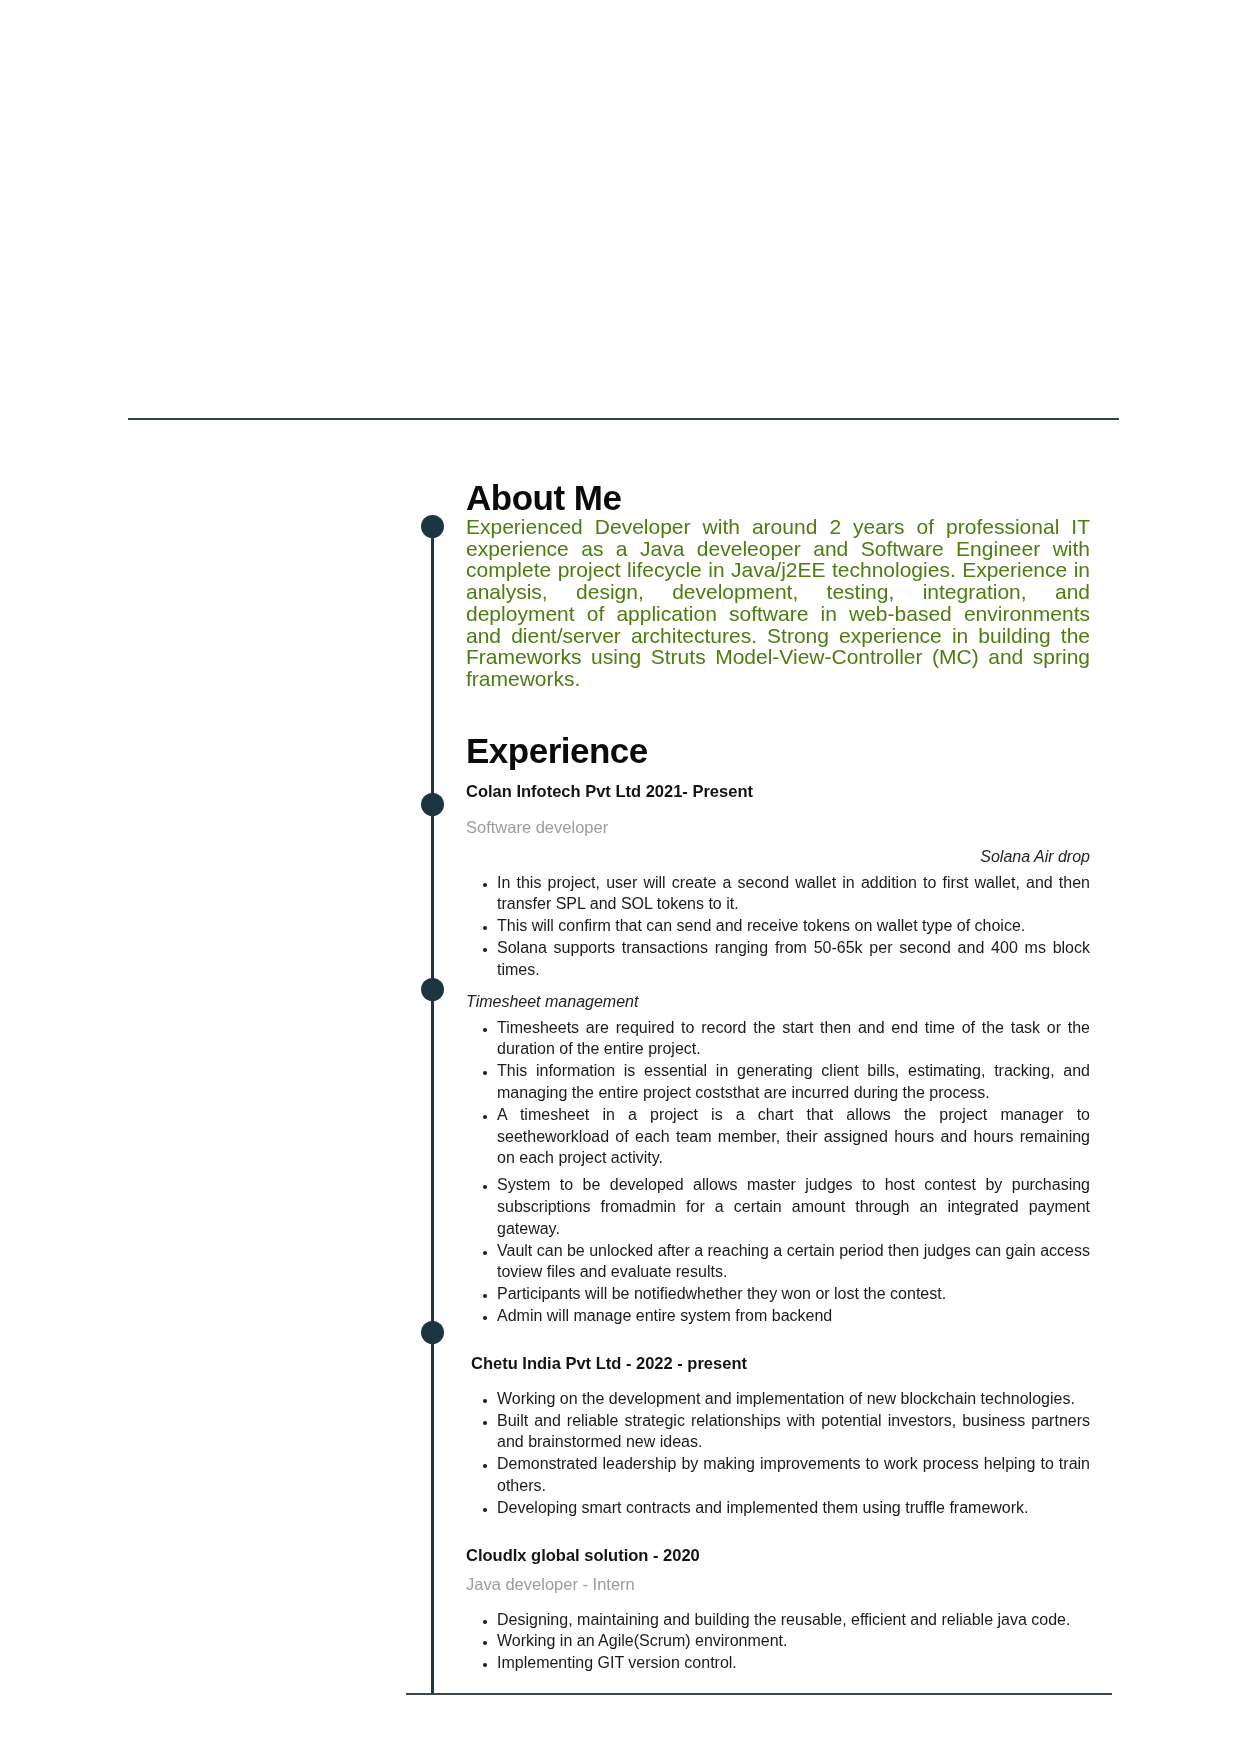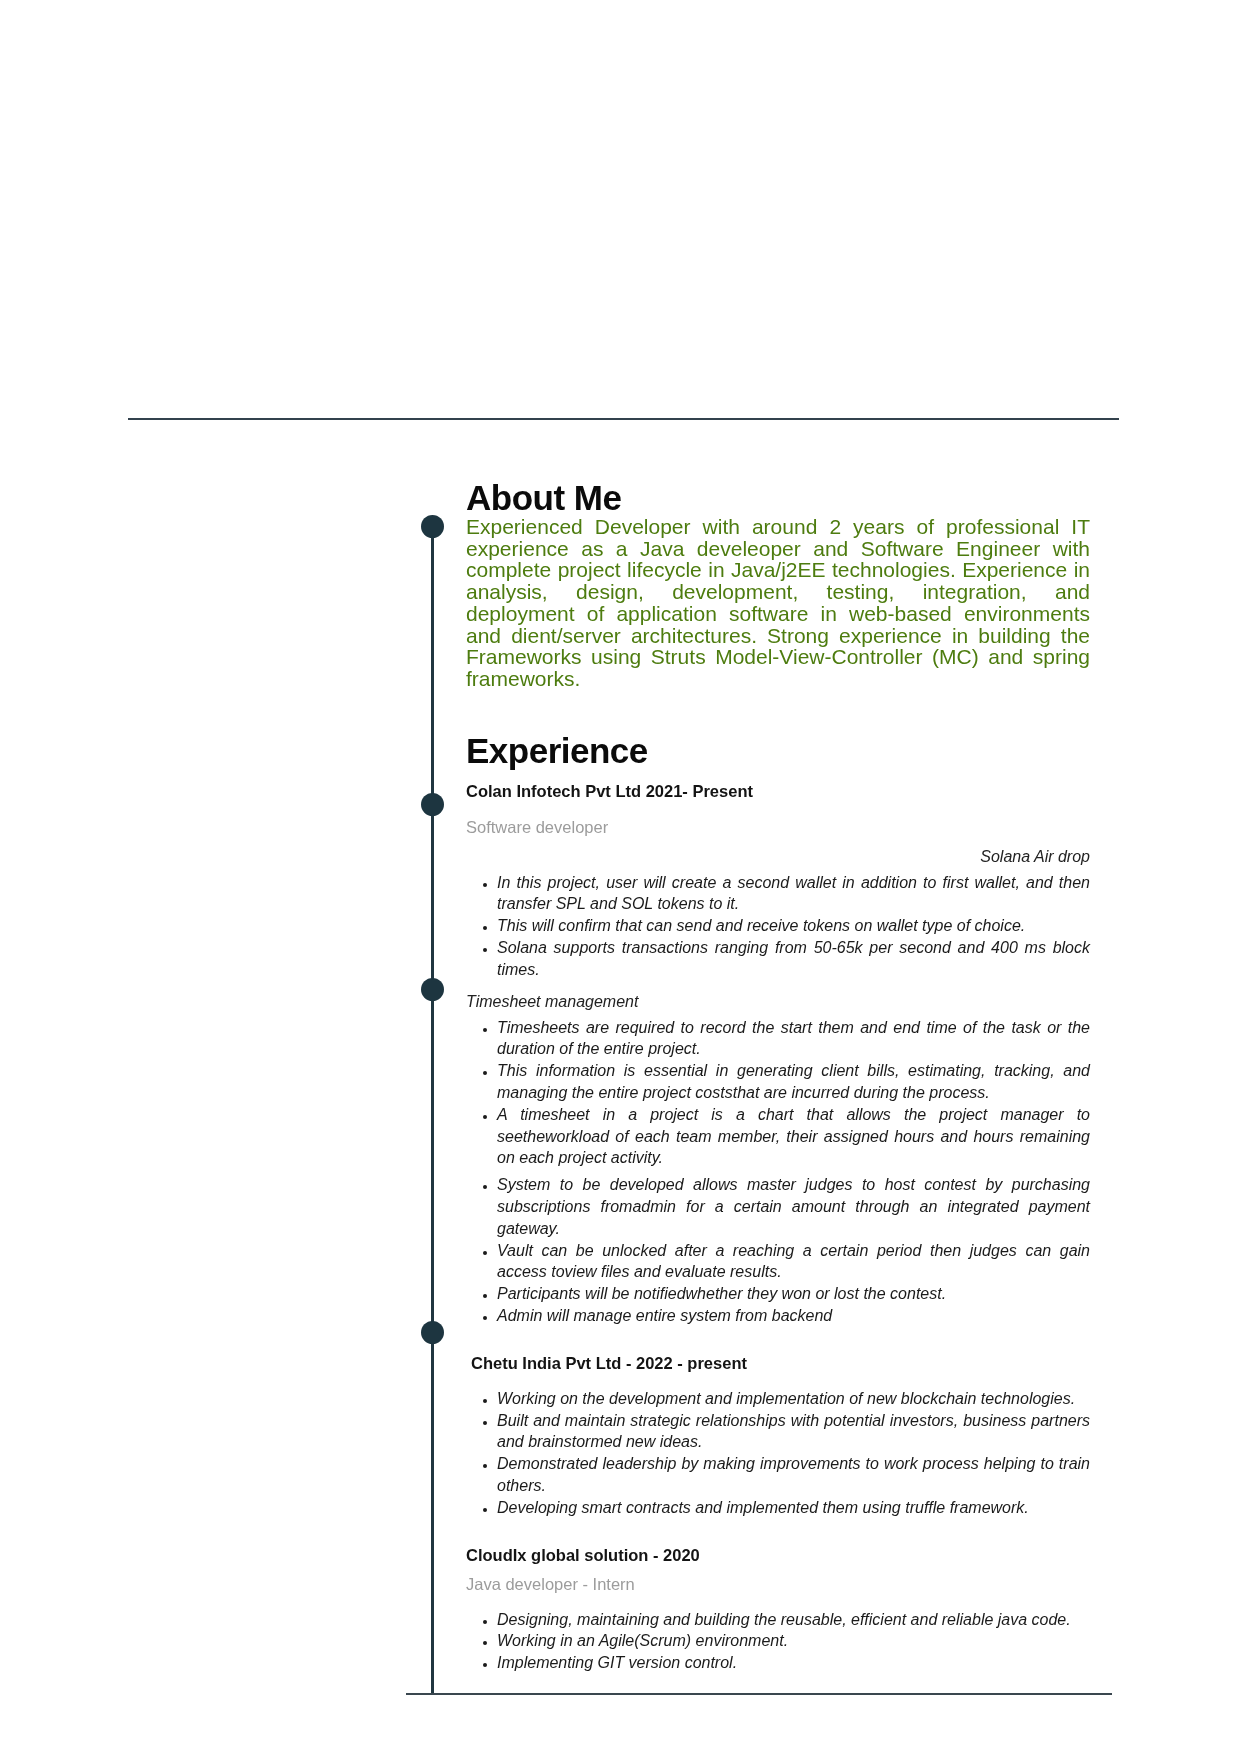--- a/index.html
+++ b/index.html
@@ -63,21 +63,21 @@
   .jr-2 { margin-top: 8px; margin-left: 5px; }
   .jr-3 { margin-top: 8px; }
 
   .project-name {
     font-size: 16px; line-height: 21px; font-style: italic; color: #222222;
   }
   .pn-1 { margin-top: 8px; text-align: right; }
   .pn-2, .pn-3 { margin-top: 10px; }
 
   ul.bullets {
-    margin-top: 5px; padding-left: 31px; list-style: disc; font-style: italic;
+    margin-top: 5px; padding-left: 31px; list-style: disc;
   }
   ul.bullets-roomy { margin-top: 14px; }
   ul.bullets li {
     font-size: 16px; line-height: 21.8px;
     text-align: justify; color: #1b1b1b;
   }
   ul.bullets li::marker { font-size: 0.75em; color: #1b1b1b; }
 </style>
 </head>
 <body>
@@ -103,36 +103,36 @@
 
   <div class="project-name pn-1">Solana Air drop</div>
   <ul class="bullets">
     <li>In this project, user will create a second wallet in addition to first wallet, and then transfer SPL and SOL tokens to it.</li>
     <li>This will confirm that can send and receive tokens on wallet type of choice.</li>
     <li>Solana supports transactions ranging from 50-65k per second and 400 ms block times.</li>
   </ul>
 
   <div class="project-name pn-2">Timesheet management</div>
   <ul class="bullets">
-    <li>Timesheets are required to record the start them and end time of the task or the duration of the entire project.</li>
+    <li>Timesheets are required to record the start then and end time of the task or the duration of the entire project.</li>
     <li>This information is essential in generating client bills, estimating, tracking, and managing the entire project coststhat are incurred during the process.</li>
     <li>A timesheet in a project is a chart that allows the project manager to seetheworkload of each team member, their assigned hours and hours remaining on each project activity.</li>
   </ul>
 
   <ul class="bullets">
     <li>System to be developed allows master judges to host contest by purchasing subscriptions fromadmin for a certain amount through an integrated payment gateway.</li>
     <li>Vault can be unlocked after a reaching a certain period then judges can gain access toview files and evaluate results.</li>
     <li>Participants will be notifiedwhether they won or lost the contest.</li>
     <li>Admin will manage entire system from backend</li>
   </ul>
 
   <div class="job-title jt-2">Chetu India Pvt Ltd -  2022 - present</div>
   <ul class="bullets bullets-roomy">
     <li>Working on the development and implementation of new blockchain technologies.</li>
-    <li>Built and maintain strategic relationships with potential investors, business partners and brainstormed new ideas.</li>
+    <li>Built and reliable strategic relationships with potential investors, business partners and brainstormed new ideas.</li>
     <li>Demonstrated leadership by making improvements to work process helping to train others.</li>
     <li>Developing smart contracts and implemented them using truffle framework.</li>
   </ul>
 
   <div class="job-title jt-3">CloudIx global solution - 2020</div>
   <div class="job-role jr-3">Java developer - Intern</div>
   <ul class="bullets bullets-roomy">
     <li>Designing, maintaining and building the reusable, efficient and reliable java code.</li>
     <li>Working in an Agile(Scrum) environment.</li>
     <li>Implementing GIT version control.</li>

